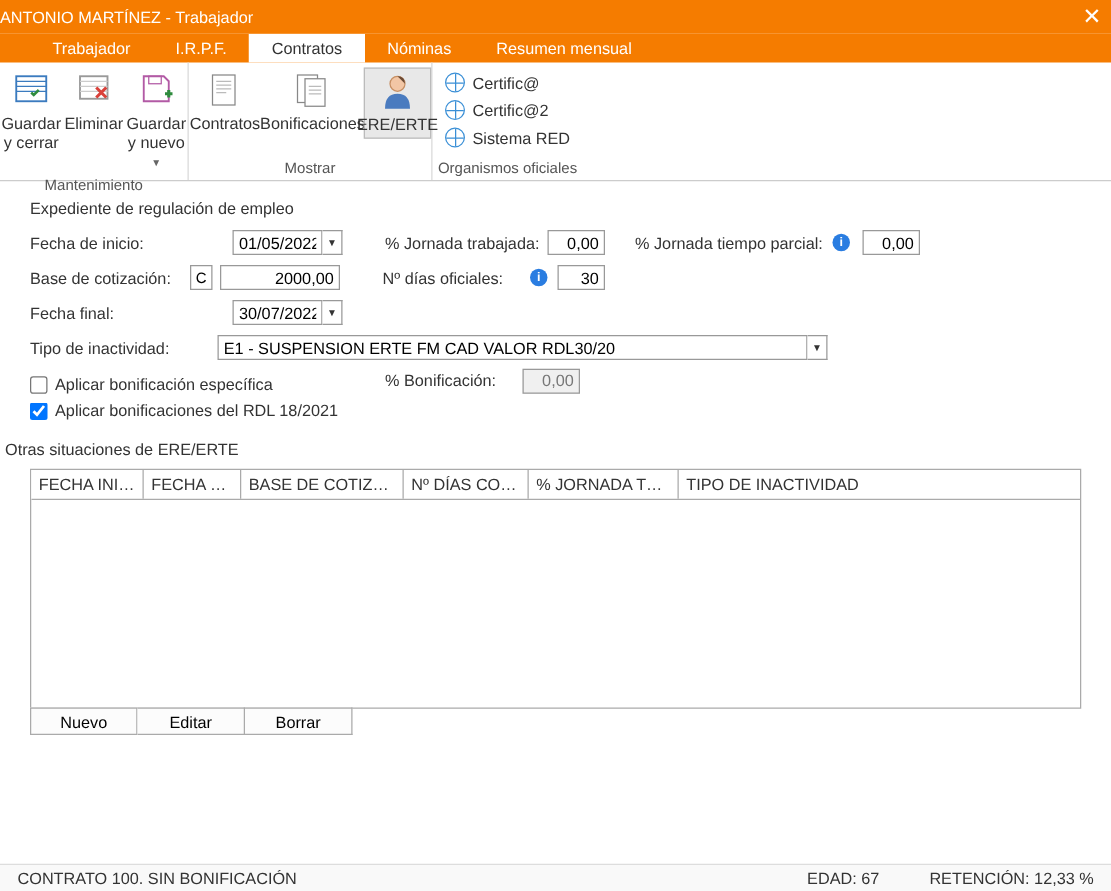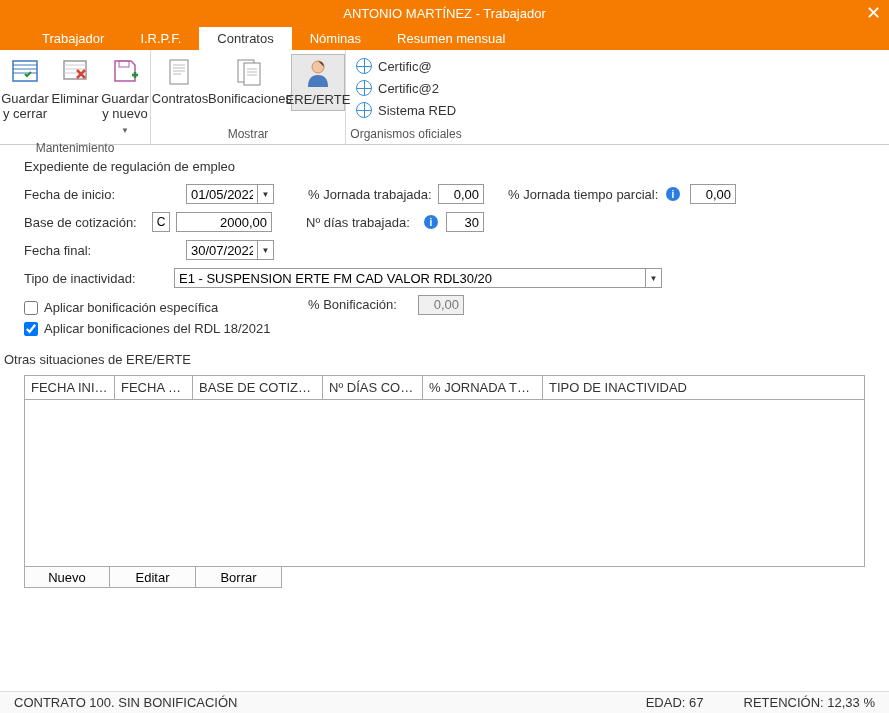--- a/index.html
+++ b/index.html
@@ -1,19 +1,19 @@
 <!DOCTYPE html>
 <html><head>
 <meta charset="utf-8">
 <style>
 * { box-sizing: border-box; margin: 0; padding: 0; font-family: "Segoe UI", Tahoma, sans-serif; font-size: 13px; }
 body { background: #fff; width: 889px; height: 713px; position: relative; overflow: hidden; color: #333; }
 
 
-.titlebar { background: #f57c00; height: 27px; display: flex; align-items: center; justify-content: center; position: relative; color: #fff; }
+.titlebar { background: #f57c00; height: 27px; display: flex; align-items: center; position: relative; color: #fff; }
 .titlebar .title { font-size: 13px; }
 .titlebar .close { position: absolute; right: 8px; top: 2px; font-size: 18px; cursor: pointer; }
 
 
 .tabbar { background: #f57c00; height: 23px; display: flex; align-items: flex-end; padding-left: 24px; }
 .tabbar .tab { color: #fff; padding: 4px 18px; cursor: pointer; font-size: 13px; }
 .tabbar .tab.active { background: #fff; color: #333; }
 
 
 .ribbon { border-bottom: 1px solid #ccc; height: 95px; display: flex; }
@@ -185,21 +185,21 @@
     <input class="txt" style="width: 46px;" value="0,00">
     <label style="width:158px; margin-left:24px">% Jornada tiempo parcial:</label>
     <span class="info">i</span>
     <input class="txt" style="width: 46px; margin-left: 10px;" value="0,00">
   </div>
 
   <div style="display:flex; align-items:center; margin-bottom:8px;">
     <label style="width:128px">Base de cotización:</label>
     <button class="mini">C</button>
     <input class="txt" style="width: 96px; margin-left: 6px;" value="2000,00">
-    <label style="width:118px; margin-left:34px">Nº días trabajada:</label>
+    <label style="width:118px; margin-left:34px">Nº días oficiales:</label>
     <span class="info">i</span>
     <input class="txt" style="width: 38px; margin-left: 8px;" value="30">
   </div>
 
   <div style="display:flex; align-items:center; margin-bottom:8px;">
     <label style="width:150px">Fecha final:</label>
     <div class="datebox" style="width:100px">
       <input class="txt" value="30/07/2022" style="">
       <div class="ddbtn">▼</div>
     </div>

